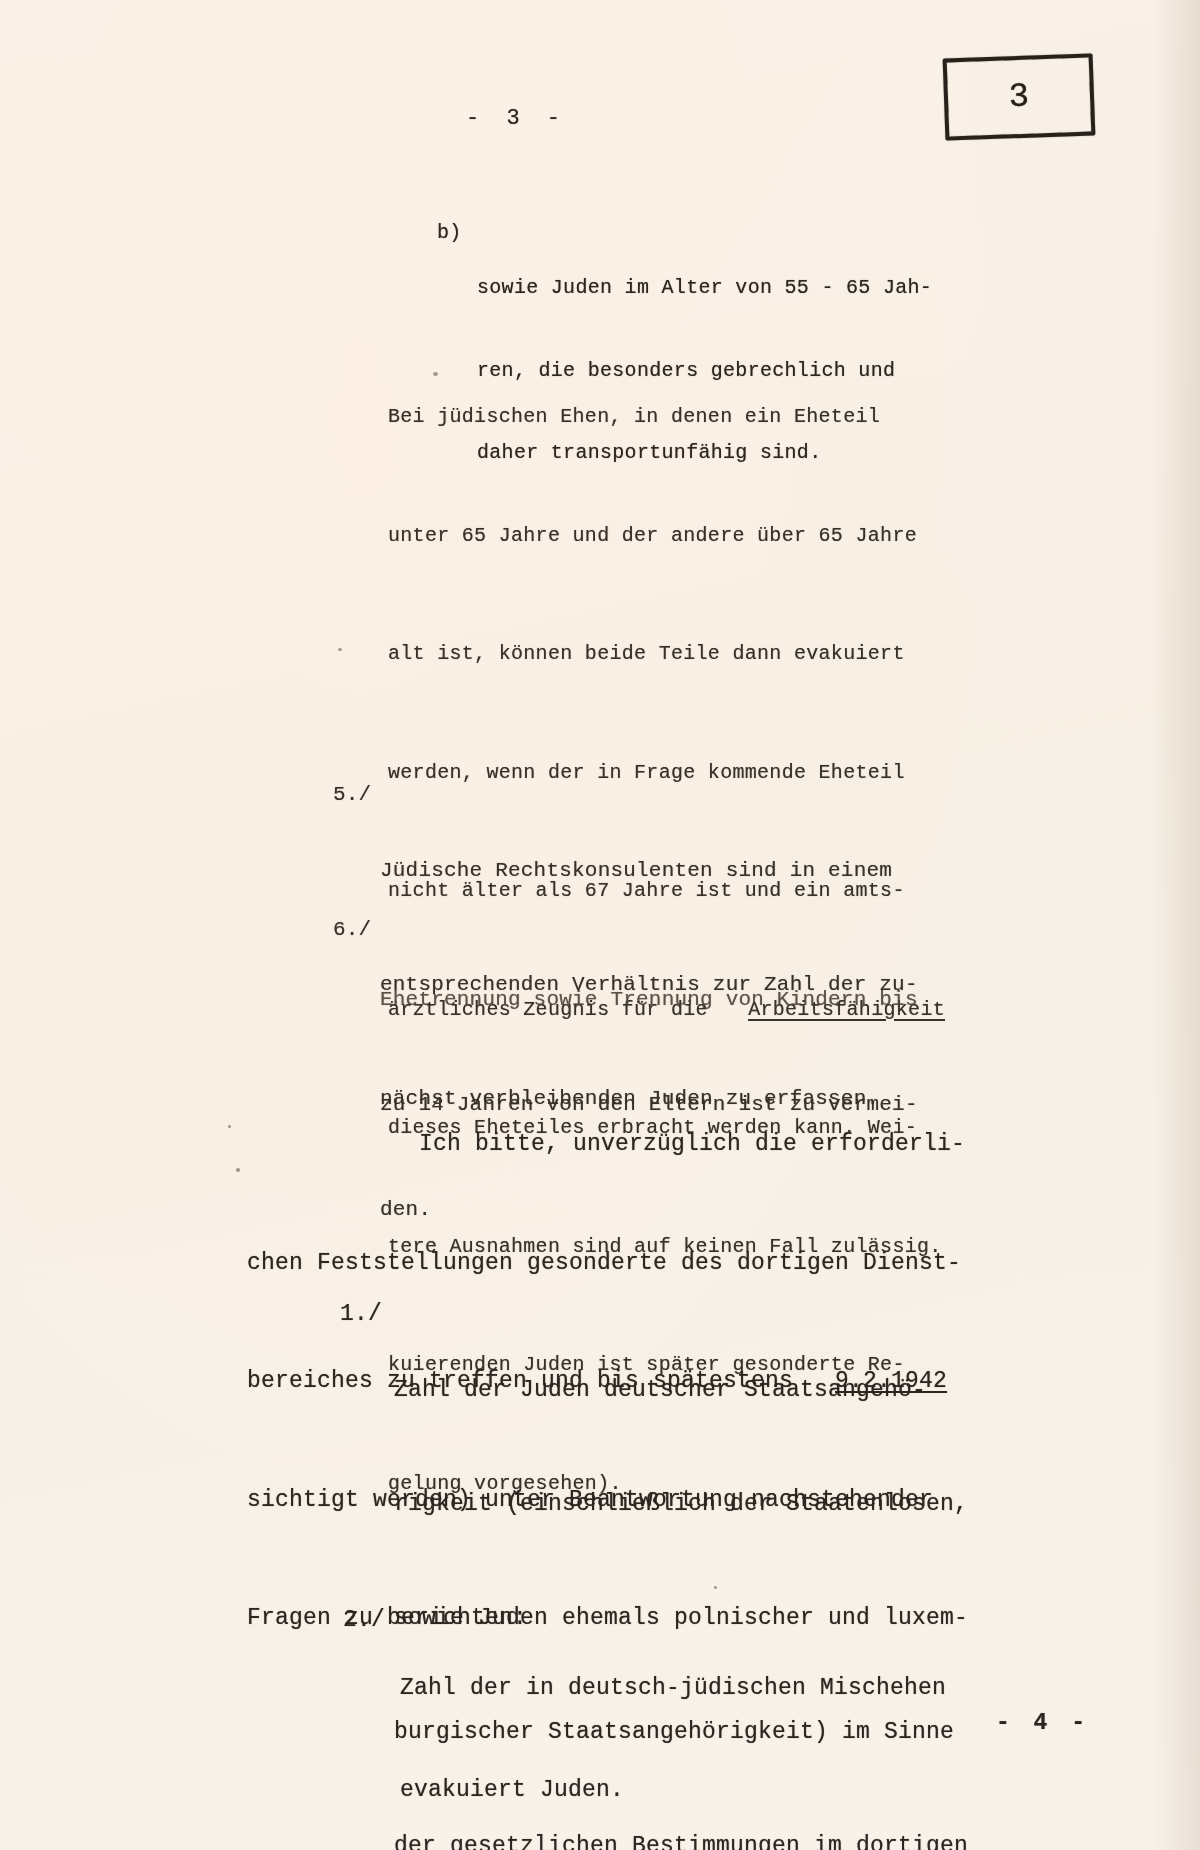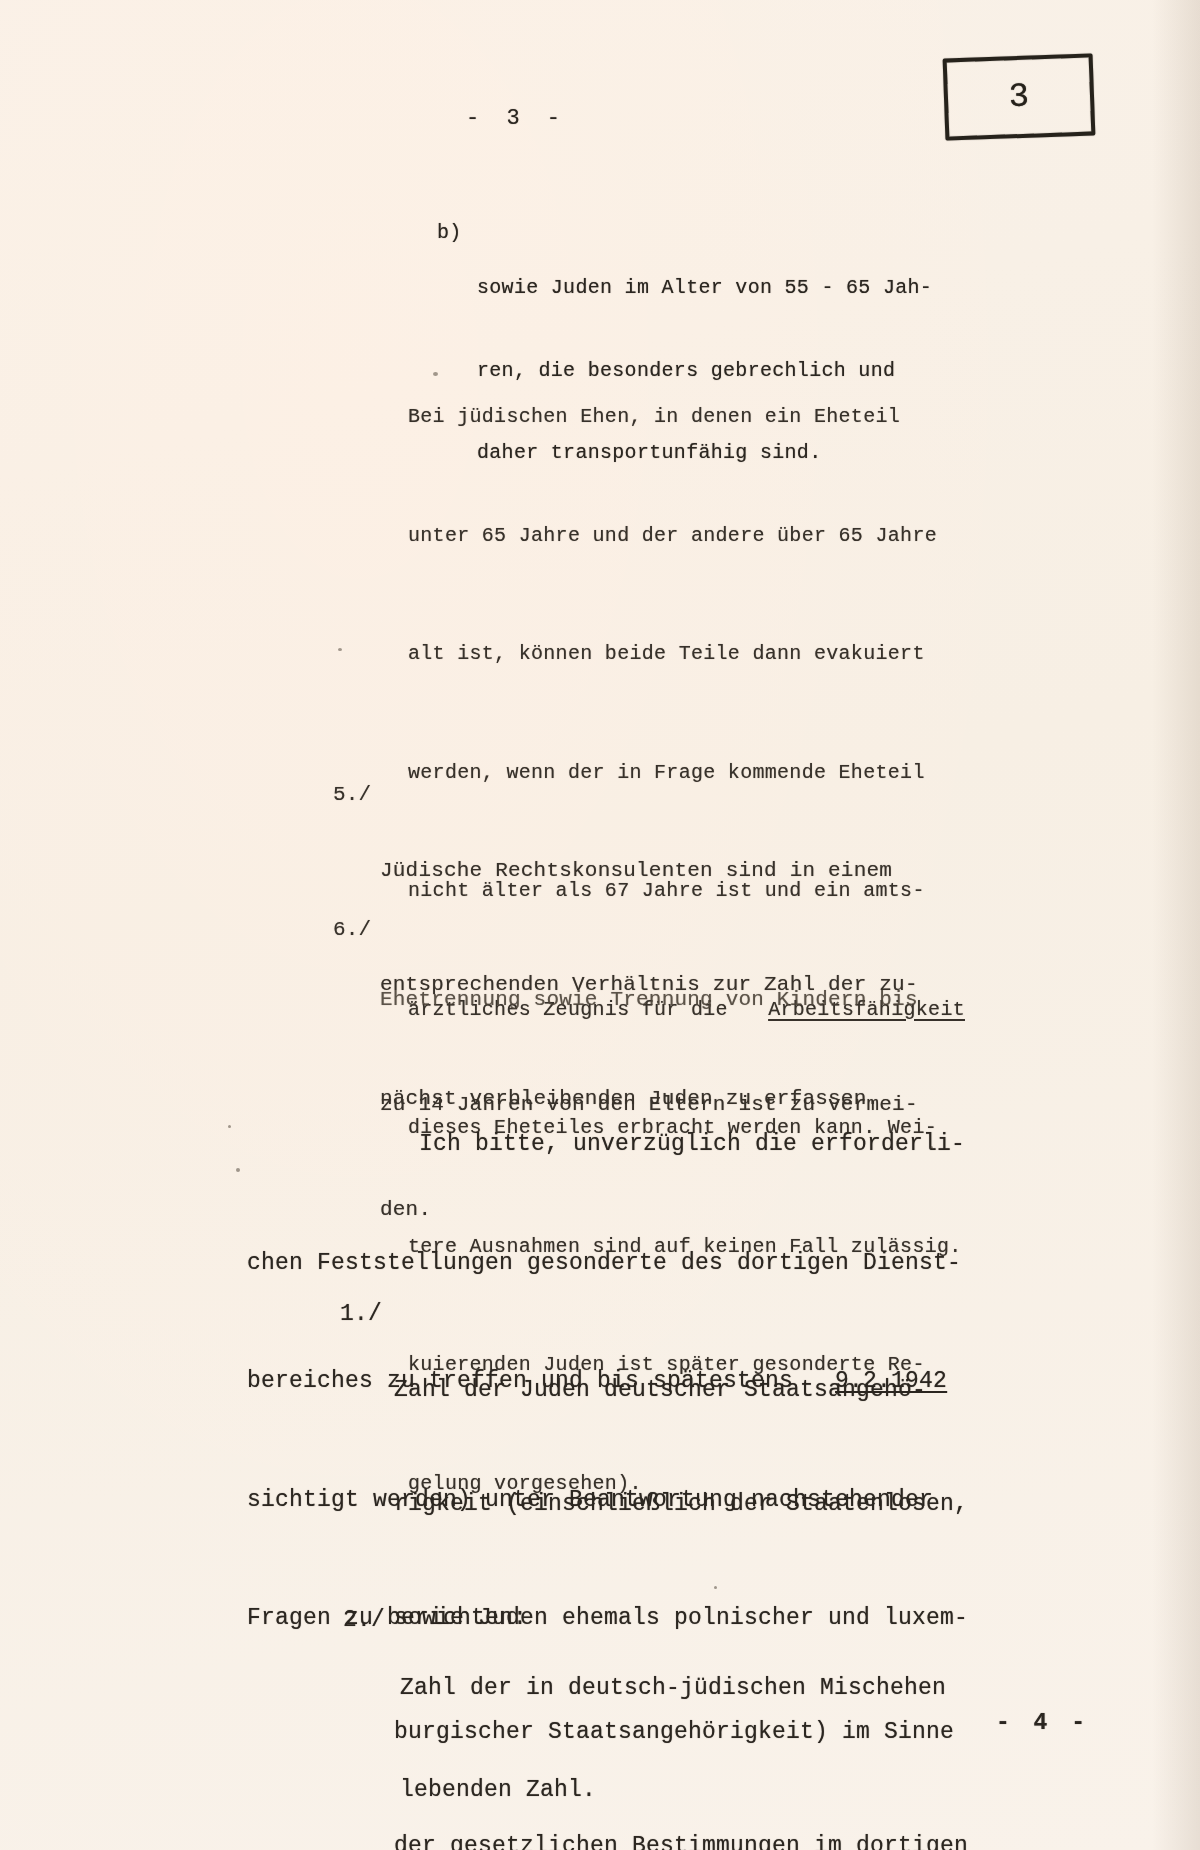--- a/index.html
+++ b/index.html
@@ -30,21 +30,21 @@
     left:944px; top:56px; width:142px; height:74px;
     border:4px solid #26221b; border-radius:2px;
     transform:rotate(-2deg);
     display:flex; align-items:center; justify-content:center;
     box-shadow:0 0 1px rgba(38,34,27,0.7), inset 0 0 1px rgba(38,34,27,0.7);
   }
   .stamp-box .digit { font-size:34px; color:#26221b; text-shadow:0 0 1px rgba(38,34,27,0.8); }
 
   .item-b  { left:437px; top:219px; font-size:20px; letter-spacing:0.3px; line-height:27.5px; }
   .item-b .marker { width:40px; }
-  .par-ehen { left:408px; top:318px; font-size:20px; letter-spacing:0.3px; line-height:39.5px; }
+  .par-ehen { left:388px; top:318px; font-size:20px; letter-spacing:0.3px; line-height:39.5px; }
   .item-5 { left:333px; top:776px; font-size:21px; letter-spacing:0.2px; line-height:38px; }
   .item-5 .marker { width:47px; }
   .item-6 { left:333px; top:912px; font-size:21px; letter-spacing:0.2px; line-height:35px; }
   .item-6 .marker { width:47px; }
   .par-request { left:247px; top:1046px; font-size:23px; letter-spacing:0.2px; line-height:39.5px; }
   .indent-first { padding-left:172px; }
   .item-1 { left:340px; top:1295px; font-size:23px; letter-spacing:0.2px; line-height:38px; }
   .item-1 .marker { width:54px; }
   .item-2 { left:343px; top:1603px; font-size:23px; letter-spacing:0.2px; line-height:34px; }
   .item-2 .marker { width:57px; }
@@ -121,21 +121,21 @@
       <div class="line">der gesetzlichen Bestimmungen im dortigen</div>
       
       
     </div>
   </div>
 
   <div class="txt item-2 ink-d hang">
     <span class="marker">2./</span>
     <div>
       <div class="line">Zahl der in deutsch-jüdischen Mischehen</div>
-      <div class="line">lebenden Zahl.</div>
+      <div class="line">evakuiert Juden.</div>
     </div>
   </div>
 
   <div class="txt footer-number ink-d">- 4 -</div>
 
   <div class="speck" style="left:236px;top:1168px;width:4px;height:4px;"></div>
   <div class="speck" style="left:228px;top:1125px;width:3px;height:3px;"></div>
   <div class="speck" style="left:338px;top:648px;width:4px;height:3px;"></div>
   <div class="speck" style="left:433px;top:372px;width:5px;height:4px;"></div>
   <div class="speck" style="left:930px;top:1146px;width:3px;height:3px;"></div>

